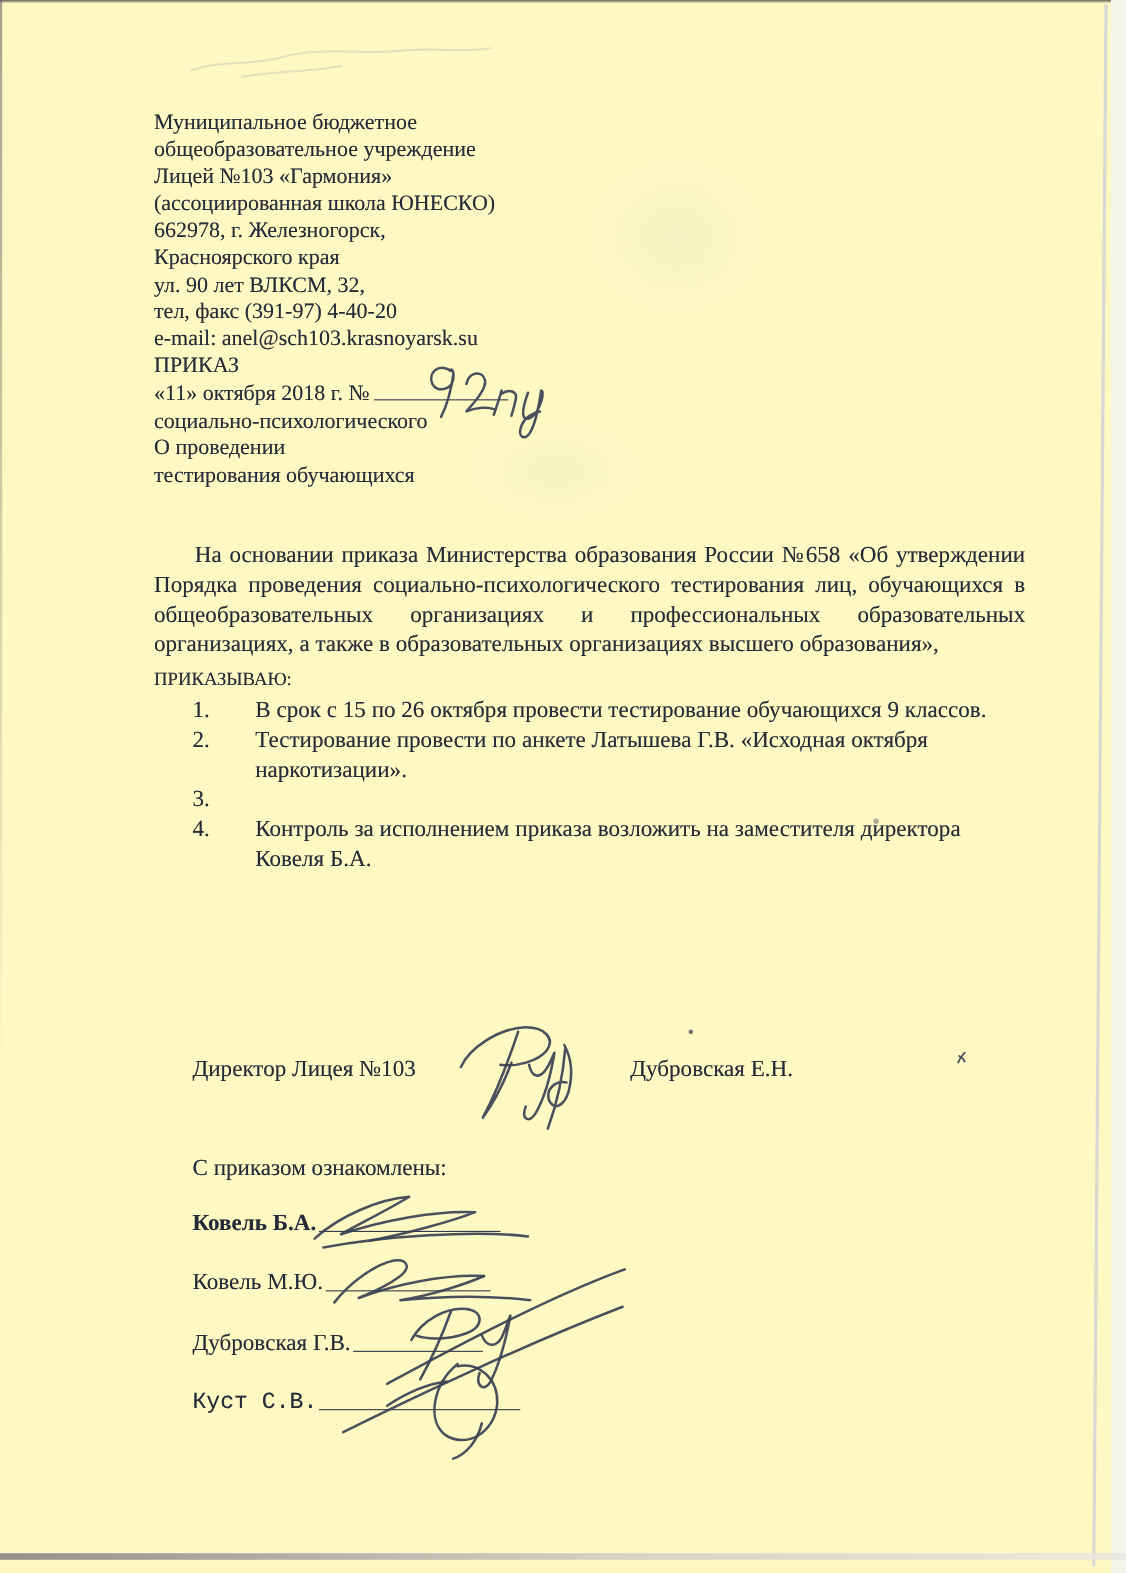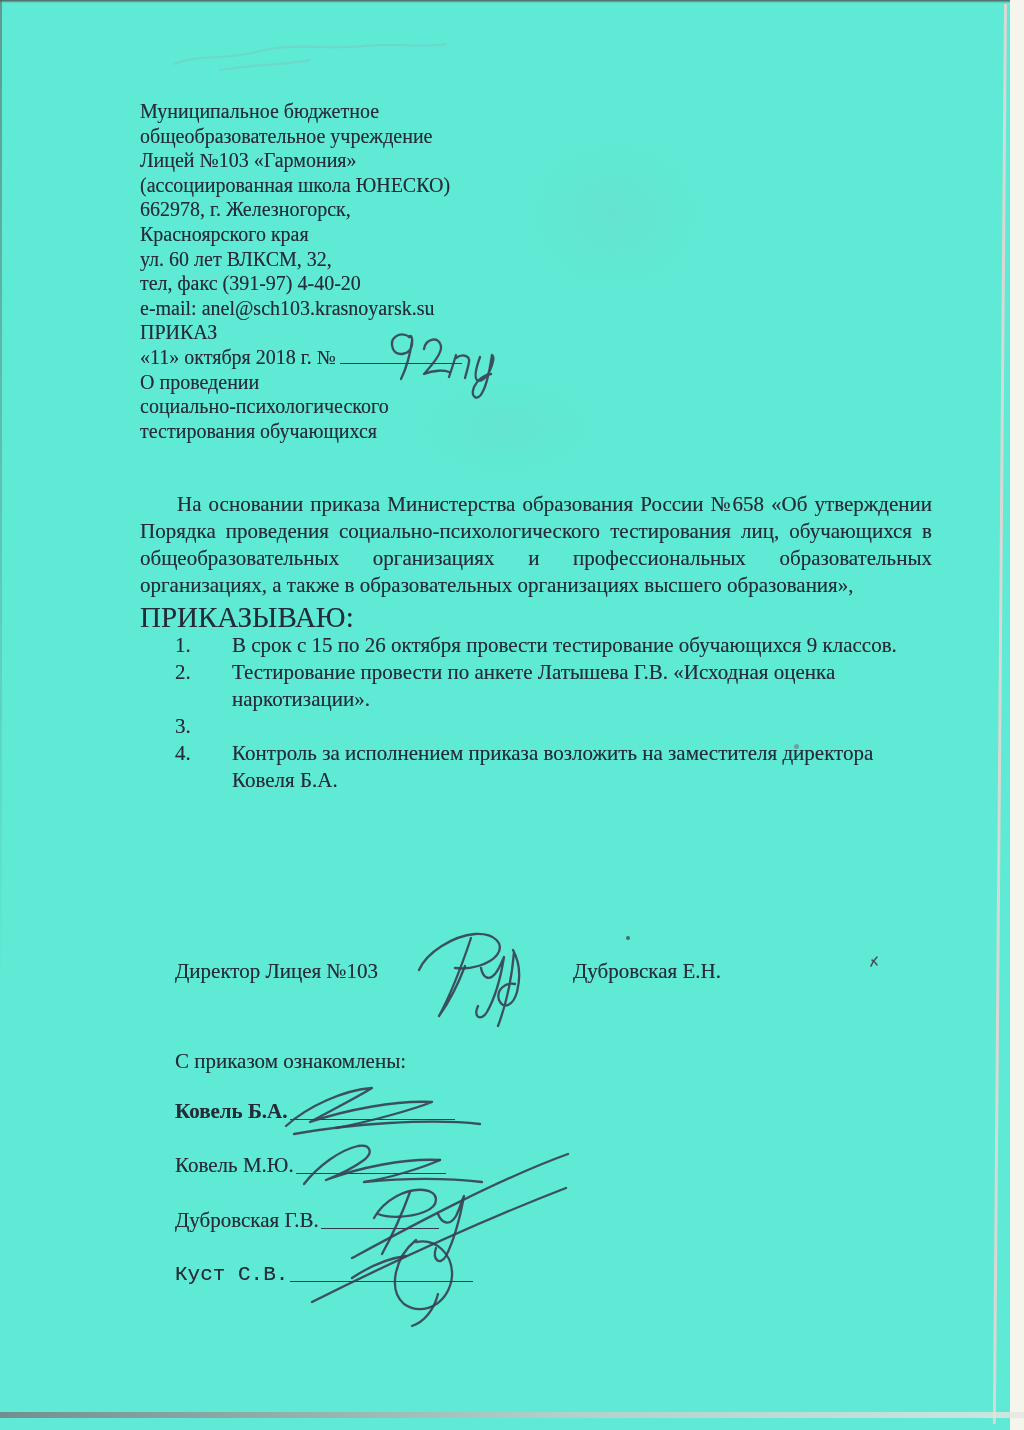--- a/index.html
+++ b/index.html
@@ -1,19 +1,19 @@
 <!DOCTYPE html>
 <html lang="ru"><head>
 <meta charset="utf-8">
 <style>
   html,body{margin:0;padding:0;background:#ffffff;}
   .page{
     position:relative;
     width:1024px;height:1430px;
-    background:#5eead4;
+    background:#fef9c3;
     overflow:hidden;
     font-family:"Liberation Serif","DejaVu Serif",serif;
     color:#252b38;
   }
   .txt{ text-shadow:0 0 .5px rgba(37,43,56,.45); }
 
   
   .edge-top{position:absolute;left:0;top:0;width:100%;height:3px;
     background:linear-gradient(to bottom,#474747,rgba(71,71,71,0));opacity:.85;}
   .edge-left{position:absolute;left:0;top:0;width:2px;height:980px;
@@ -36,21 +36,21 @@
   
   .letterhead{position:absolute;left:140px;top:99px;width:480px;
     font-size:20px;line-height:24.6px;}
   .dateline{white-space:nowrap;}
   .num-underline{display:inline-block;width:122px;height:18px;
     border-bottom:1.6px solid #333a49;margin-left:4px;}
 
   
   .intro{position:absolute;left:140px;top:470px;width:792px;height:135px;
     font-size:21px;line-height:27px;text-align:justify;text-indent:37px;}
-  .decree{position:absolute;left:140px;top:604px;font-size:29px;line-height:27px;}
+  .decree{position:absolute;left:140px;top:604px;font-size:17px;line-height:27px;}
   .order-list{position:absolute;left:140px;top:632px;width:792px;
     font-size:21px;line-height:27px;}
   .order-item{display:grid;grid-template-columns:92px 1fr;}
   .order-num{padding-left:35px;}
   .order-text{padding-right:14px;}
 
   
   .director-row{position:absolute;left:140px;top:958px;width:800px;height:34px;
     font-size:21px;line-height:27px;}
   .director-label{position:absolute;left:35px;top:0;font-family:Liberation Serif, serif;}
@@ -89,50 +89,50 @@
     <path d="M60 40 C90 34 120 36 150 30"></path>
   </svg>
 
   <div class="letterhead txt">
     <div>Муниципальное бюджетное</div>
     <div>общеобразовательное учреждение</div>
     <div>Лицей №103 «Гармония»</div>
     <div>(ассоциированная школа ЮНЕСКО)</div>
     <div>662978, г. Железногорск,</div>
     <div>Красноярского края</div>
-    <div>ул. 60 лет ВЛКСМ, 32,</div>
+    <div>ул. 90 лет ВЛКСМ, 32,</div>
     <div>тел, факс (391-97) 4-40-20</div>
     <div>e-mail: anel@sch103.krasnoyarsk.su</div>
     <div>ПРИКАЗ</div>
     <div class="dateline">
       <span>«11» октября 2018 г. №</span><span class="num-underline"></span>
     </div>
+    <div>социально-психологического</div>
     <div>О проведении</div>
-    <div>социально-психологического</div>
     <div>тестирования обучающихся</div>
   </div>
 
   <svg class="sig" style="left:386px;top:325px;" width="118" height="80" viewBox="0 0 118 80" aria-label="92пд">
     <path d="M24 12 C12 5 3 14 7 24 C11 32 24 30 26 20 C27 13 25 9 23 12 M26 16 C24 30 20 44 15 54"></path>
     <path d="M38 24 C40 13 53 11 55 21 C56 29 45 41 38 49 C48 45 58 45 63 47"></path>
     <path d="M70 30 C68 37 65 46 63 52 M70 33 C77 28 84 31 83 37 C82 43 80 49 79 53"></path>
     <path d="M94 32 C90 43 88 52 91 55 C96 58 103 50 106 40 C108 34 108 31 106 30 C104 42 102 58 96 68 C92 76 84 73 88 62 C91 55 98 50 105 49"></path>
   </svg>
 
   <p class="intro txt">На основании приказа Министерства образования России №658 «Об утверждении Порядка проведения социально-психологического тестирования лиц, обучающихся в общеобразовательных организациях и профессиональных образовательных организациях, а также в образовательных организациях высшего образования»,</p>
   <div class="decree txt">ПРИКАЗЫВАЮ:</div>
 
   <div class="order-list txt">
     <div class="order-item">
       <span class="order-num">1.</span>
       <span class="order-text">В срок с 15 по 26 октября провести тестирование обучающихся 9 классов.</span>
     </div>
     <div class="order-item">
       <span class="order-num">2.</span>
-      <span class="order-text">Тестирование провести по анкете Латышева Г.В. «Исходная оценка наркотизации».</span>
+      <span class="order-text">Тестирование провести по анкете Латышева Г.В. «Исходная октября наркотизации».</span>
     </div>
     <div class="order-item">
       <span class="order-num">3.</span>
     </div>
     <div class="order-item">
       <span class="order-num">4.</span>
       <span class="order-text">Контроль за исполнением приказа возложить на заместителя директора Ковеля Б.А.</span>
     </div>
   </div>
 

